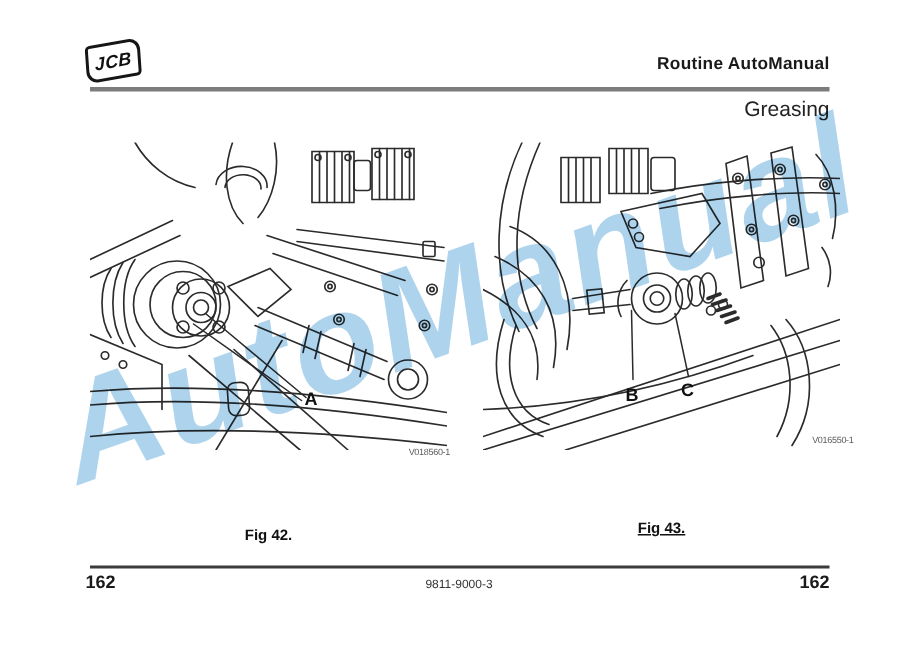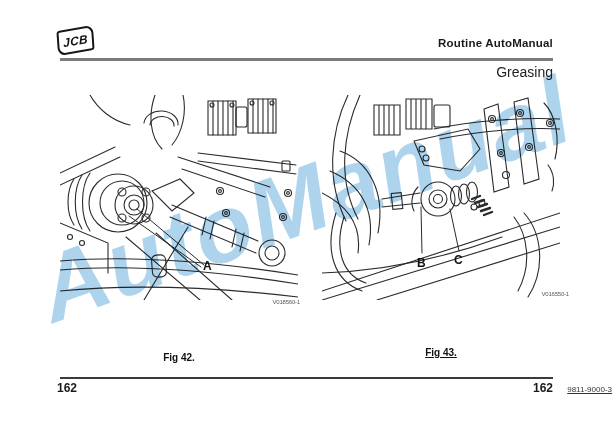--- a/index.html
+++ b/index.html
@@ -46,21 +46,21 @@
     letter-spacing:-0.2px; z-index:3;
   }
   .code-left{left:60px; top:299px; width:240px;}
   .code-right{left:322px; top:291px; width:247px;}
   
   .footer-rule{
     position:absolute; left:60px; top:377px; width:493px; height:1.5px;
     background:#3b3b3b; z-index:3;
   }
   .footer-left{position:absolute; left:57px; top:381px; font-size:12px; font-weight:bold; z-index:3;}
-  .footer-center{position:absolute; left:0; top:385px; width:612px; text-align:right; font-size:8px; color:#333; z-index:3;text-decoration:underline;}
+  .footer-center{position:absolute; left:0; top:385px; width:612px; text-align:center; font-size:8px; color:#333; z-index:3;}
   .footer-right{position:absolute; right:59px; top:381px; font-size:12px; font-weight:bold; z-index:3;}
   
   .watermark{
     position:absolute; left:42px; top:246px;
     font-size:94px; font-weight:bold; font-style:italic; letter-spacing:2px;
     color:#8fc3e6; opacity:.72; white-space:nowrap;
     transform:rotate(-19.5deg); transform-origin:0 50%;
     mix-blend-mode:multiply; z-index:5; pointer-events:none; line-height:1;
   }
 </style>

